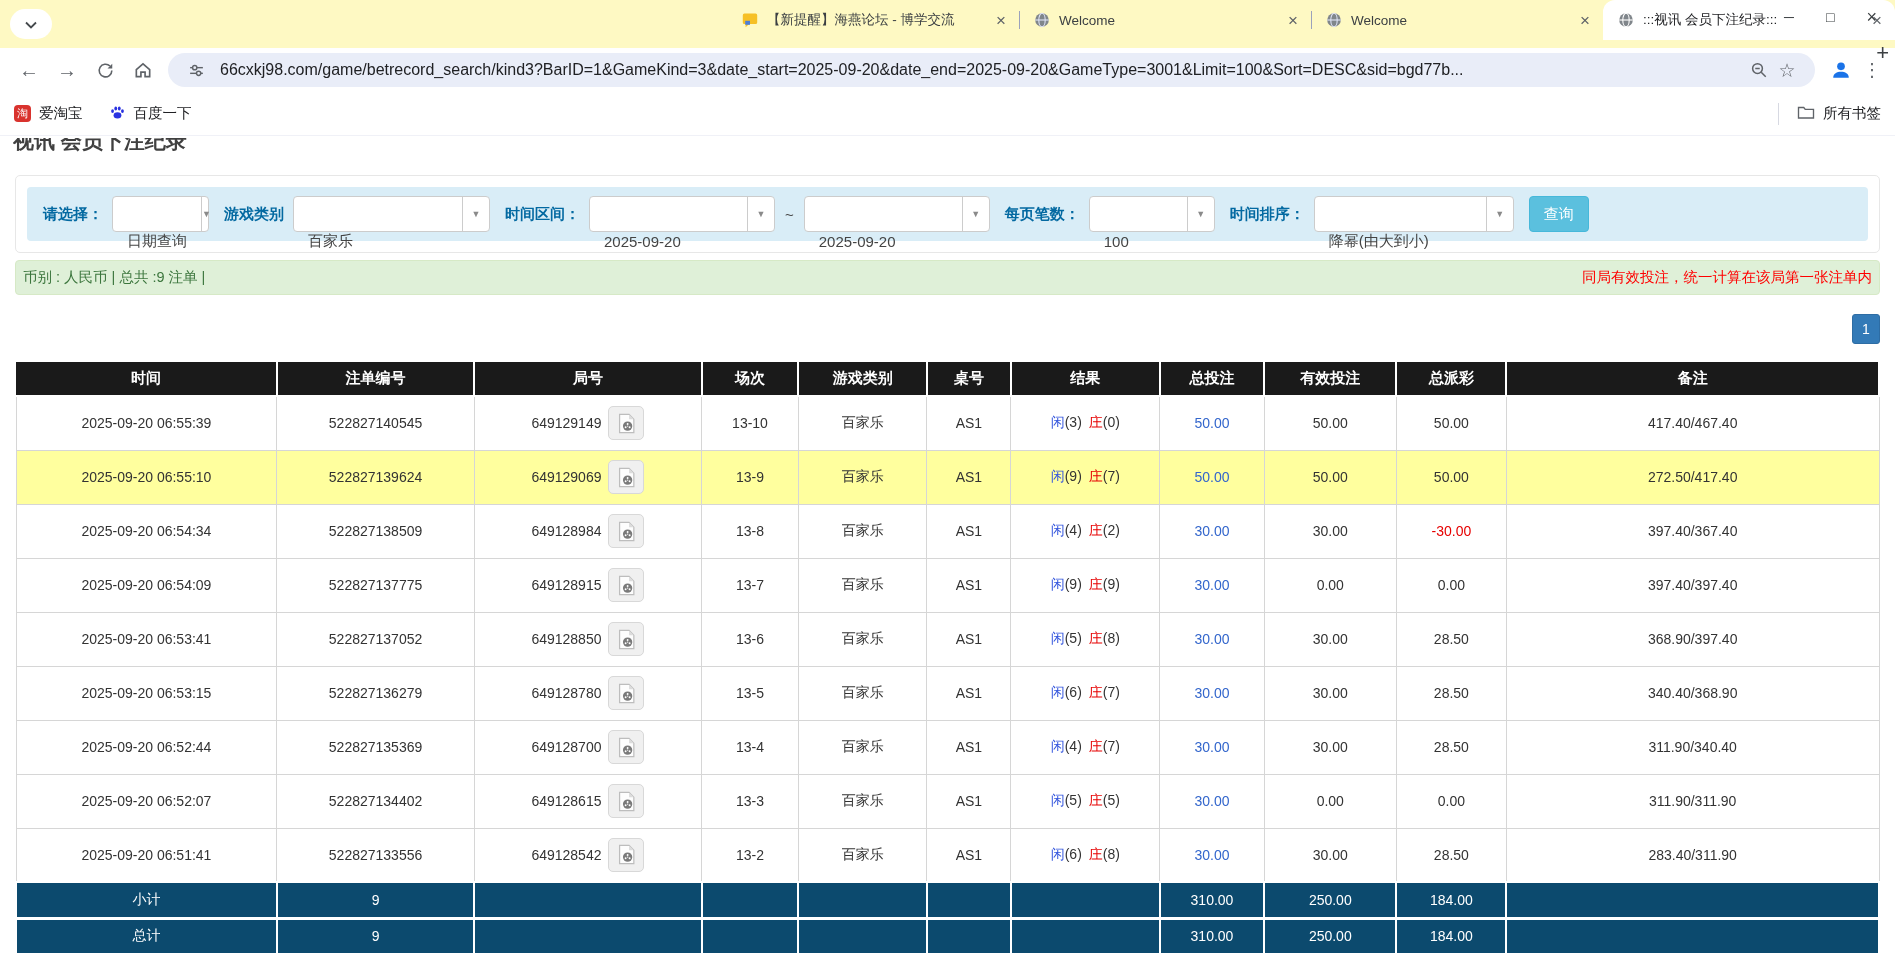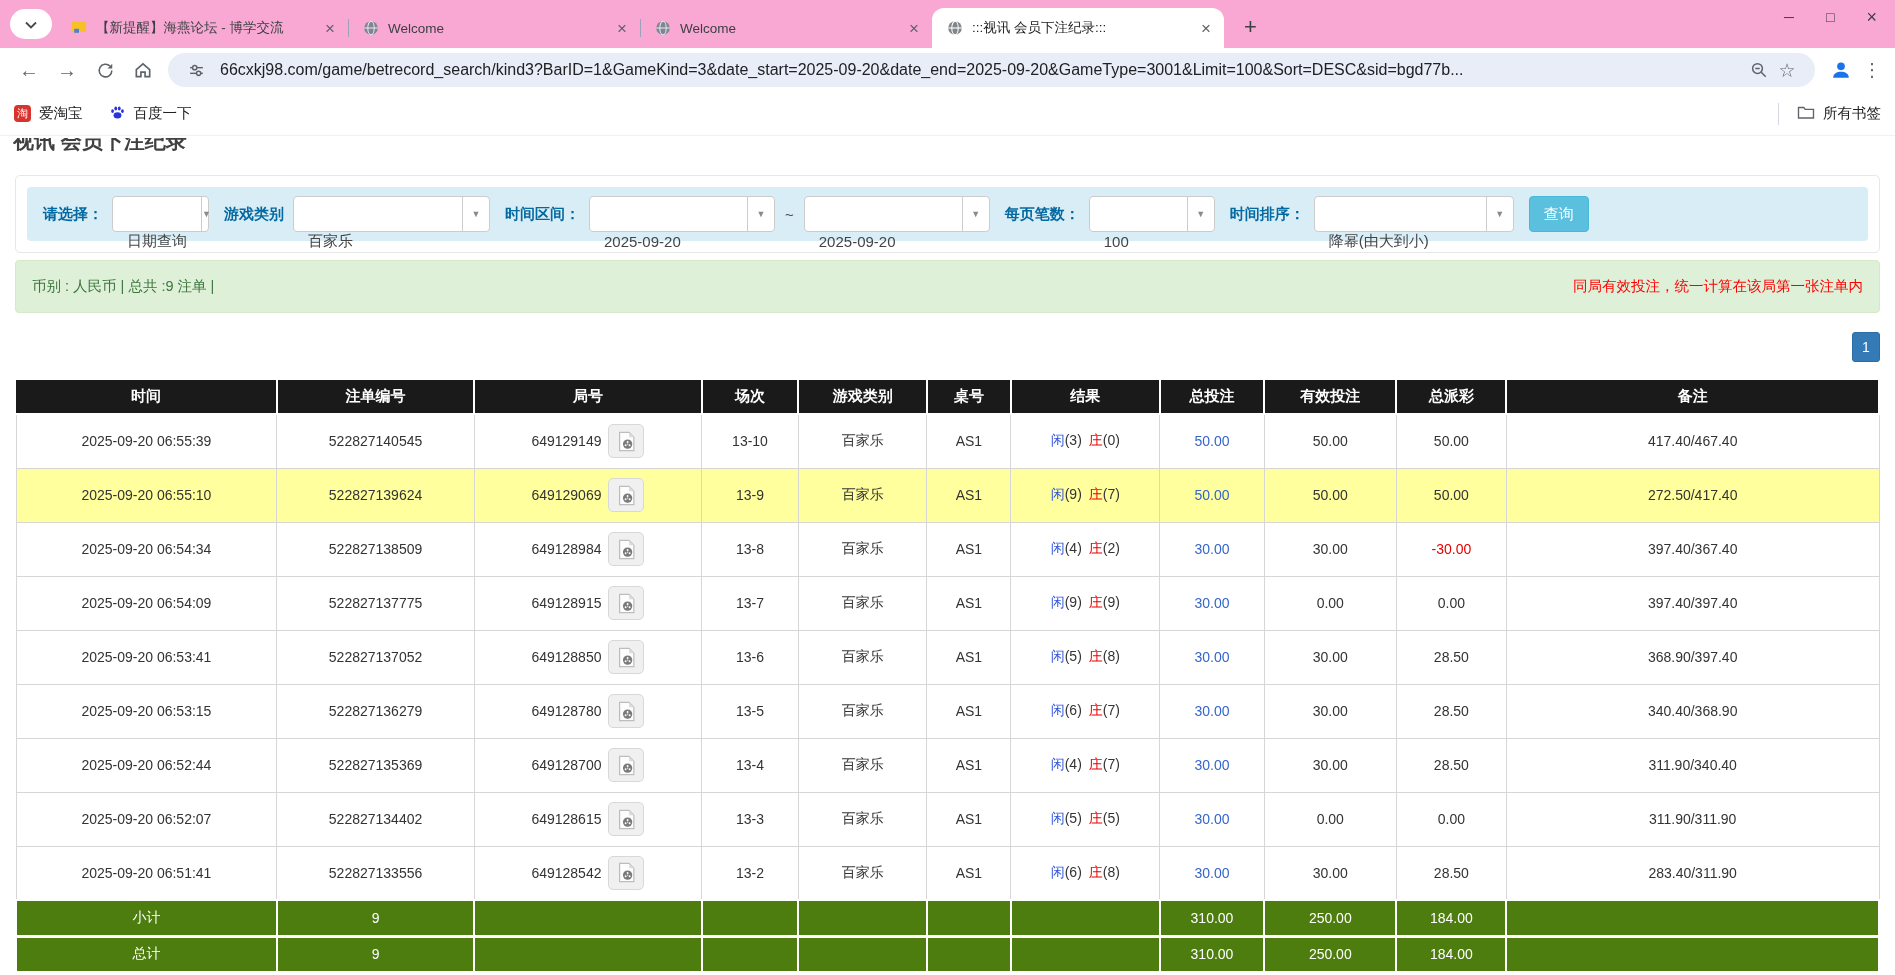--- a/index.html
+++ b/index.html
@@ -1,20 +1,20 @@
 <!DOCTYPE html>
 <html><head>
 <meta charset="utf-8">
 <style>
   * { box-sizing: border-box; margin: 0; padding: 0; }
   html,body { width:1895px; height:975px; overflow:hidden; background:#fff;
     font-family:"Liberation Sans","DejaVu Sans",sans-serif; }
 
   
-  .tabstrip { height:48px; background:#f9a8d4; position:relative; display:flex; align-items:flex-end; }
+  .tabstrip { height:48px; background:#fef9c3; position:relative; display:flex; align-items:flex-end;flex-direction:column; }
   .tab-search { position:absolute; left:10px; top:9px; width:42px; height:30px; background:#fff;
     border-radius:15px; display:flex; align-items:center; justify-content:center; cursor:pointer; }
   .tabs { display:flex; margin-left:56px; height:40px; }
   .tab { width:292px; height:40px; display:flex; align-items:center; gap:9px; padding:0 10px 0 14px;
     color:#3c4043; font-size:13.5px; position:relative; cursor:pointer; }
   .tab.active { background:#fff; border-radius:12px 12px 0 0; color:#202124; }
   .tab.sep::before { content:''; position:absolute; left:0; top:11px; height:18px; width:1px; background:#9ba2bc; }
   .tab .ttl { flex:1; overflow:hidden; white-space:nowrap; }
   .tab .close { color:#5f6368; font-size:17px; line-height:1; padding:0 3px; }
   .fav { width:17px; height:17px; flex:0 0 17px; display:flex; align-items:center; justify-content:center; }
@@ -51,40 +51,40 @@
   .sel { display:flex; height:36px; background:#fff; border:1px solid #ccc; border-radius:4px; margin-right:15px; cursor:pointer; }
   .sel .val { padding:0 14px; display:flex; align-items:center; font-size:15px; color:#444; flex:1; white-space:nowrap;margin-top:44px; }
   .sel .arr { width:27px; border-left:1px solid #ccc; display:flex; align-items:center; justify-content:center;
     color:#8a8a8a; font-size:9px; }
   .sel.w1 { width:97px; } .sel.w2 { width:197px; } .sel.wd { width:186px; } .sel.w3 { width:126px; } .sel.w4 { width:200px; }
   .tilde { font-size:15px; color:#444; margin:0 10px 0 -5px; }
   .searchbtn { height:36px; padding:8px 14px; background:#5bc0de; border:1px solid #46b8da; border-radius:4px;
     color:#fff; font-size:15px; cursor:pointer; font-family:inherit; }
 
   .greenbar { margin:7px 15px 0; background:#dff0d8; border:1px solid #d6e9c6; border-radius:4px;
-    padding:16px; display:flex; justify-content:space-between; align-items:center; }
+    padding:7px; display:flex; justify-content:space-between; align-items:center; }
   .greenbar .left { color:#3c763d; font-size:14.5px; }
   .greenbar .right { color:#ff0000; font-size:14.5px; }
 
   .pager { margin:19px 15px 0; display:flex; justify-content:flex-end; }
   .pg { min-width:28px; height:30px; background:#337ab7; border:1px solid #2e6da4; border-radius:3px;
     color:#fff; font-size:14px; display:flex; align-items:center; justify-content:center; cursor:pointer; }
 
   table.tbl { width:calc(100% - 30px); margin:18px 15px 0; border-collapse:collapse; table-layout:fixed; }
   .tbl th { background:#1a1a1a; color:#fff; font-size:15px; font-weight:bold; height:34px; padding:4px 4px;
     border-right:2px solid #fff; border-bottom:2px solid #fff; }
   .tbl td { height:54px; text-align:center; font-size:14px; color:#333; border:1px solid #d6d6d6; padding:0 6px; background:#fff; }
   .tbl tr.hl td { background:#ffff9e; }
   .tbl td.blue { color:#3366cc; cursor:pointer; }
   .tbl td.payout.neg { color:#e60000; }
   .pl { color:#3355dd; } .bk { color:#e60000; margin-left:7px; }
   .roundwrap { display:inline-flex; align-items:center; gap:7px; }
   .vbtn { width:36px; height:34px; background:#f0f0f0; border:1px solid #d8d8d8; border-radius:5px;
     display:inline-flex; align-items:center; justify-content:center; cursor:pointer; }
-  .tbl tr.sum td { background:#4d7c0f; color:#fff; border:2px solid #fff; height:36px; }
+  .tbl tr.sum td { background:#0c4a6e; color:#fff; border:2px solid #fff; height:36px; }
   .tbl tr.sum.total td { border-top:3px solid #fff; }
 </style>
 </head>
 <body>
 
 <div>
   <div class="tabstrip">
     <div class="tab-search">
       <span>
         <svg width="12" height="8" viewBox="0 0 12 8">

